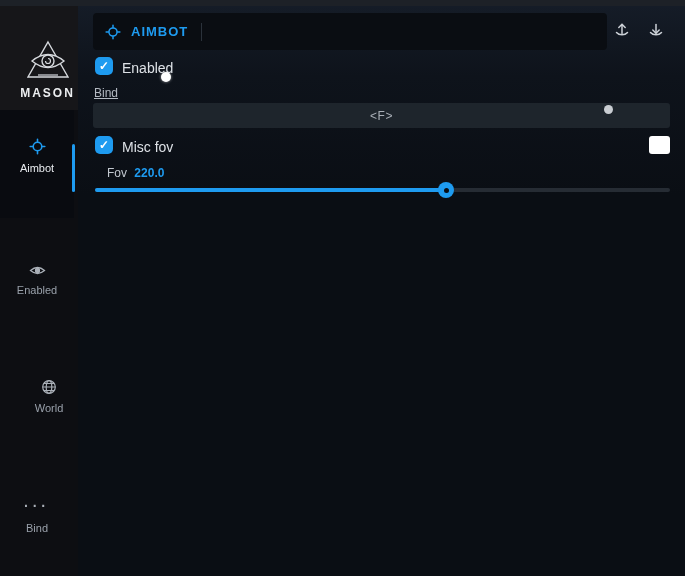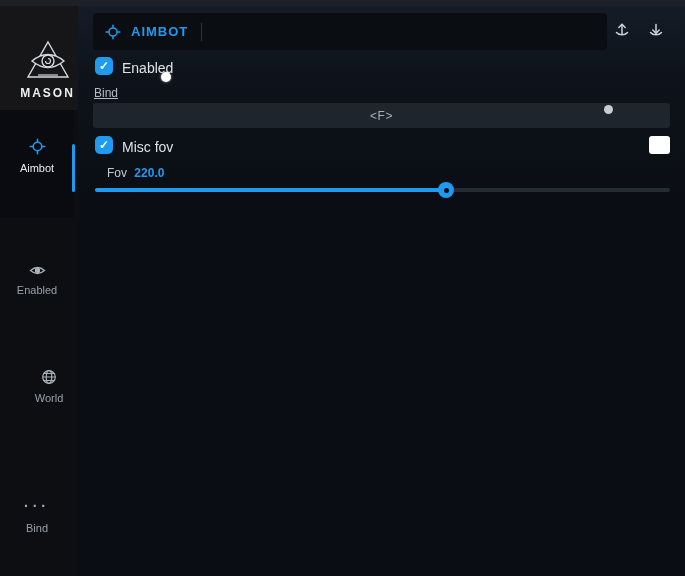--- a/index.html
+++ b/index.html
@@ -99,21 +99,21 @@
     </div>
 
     <div class="nav-item" style="top:258px;">
       <svg width="17" height="13" viewBox="0 0 17 13" fill="none" stroke="#aab0b8" stroke-width="1.3">
         <path d="M1.5 6.5 Q8.5 0.5 15.5 6.5 Q8.5 12.5 1.5 6.5 Z"></path>
         <circle cx="8.5" cy="6.5" r="2" fill="#aab0b8"></circle>
       </svg>
       <div class="nav-label">Enabled</div>
     </div>
 
-    <div class="nav-item" style="top:363px;padding-left:24px;">
+    <div class="nav-item" style="top:373px;padding-left:24px;">
       <svg width="16" height="16" viewBox="0 0 16 16" fill="none" stroke="#aab0b8" stroke-width="1.2">
         <circle cx="8" cy="8" r="6.3"></circle>
         <ellipse cx="8" cy="8" rx="2.8" ry="6.3"></ellipse>
         <path d="M1.7 8 H14.3 M2.8 4.5 H13.2 M2.8 11.5 H13.2"></path>
       </svg>
       <div class="nav-label">World</div>
     </div>
 
     <div class="nav-item" style="top:495px;">
       <div class="nav-ellipsis">···</div>

